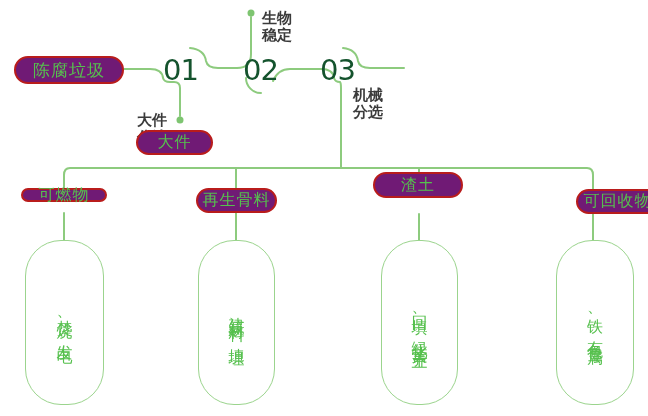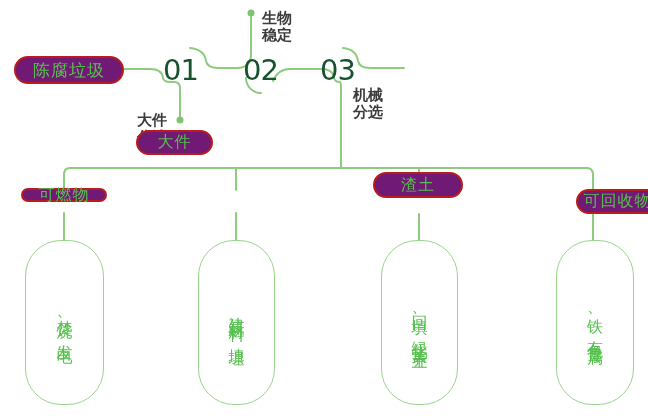--- a/index.html
+++ b/index.html
@@ -93,20 +93,21 @@
   <div class="num" id="num-1">02</div>
   <div class="num" id="num-2">03</div>
 
   <div class="lbl" id="lbl-bulky">大件分选</div>
   <div class="lbl" id="lbl-bio">生物稳定</div>
   <div class="lbl" id="lbl-mech">机械分选</div>
 
   <div class="pill" id="pill-output">大件</div>
 
   <div class="pill" id="pill-cat0">可燃物</div>
+  <div class="pill" id="pill-cat1">再生骨料</div>
   <div class="pill" id="pill-cat2">渣土</div>
   <div class="pill" id="pill-cat3">可回收物</div>
 
   <div class="pbox" id="box-0">
     <span class="vtext">焚烧、发电</span>
   </div>
   <div class="pbox" id="box-1">
     <span class="vtext">建筑材料、填埋</span>
   </div>
   <div class="pbox" id="box-2">

